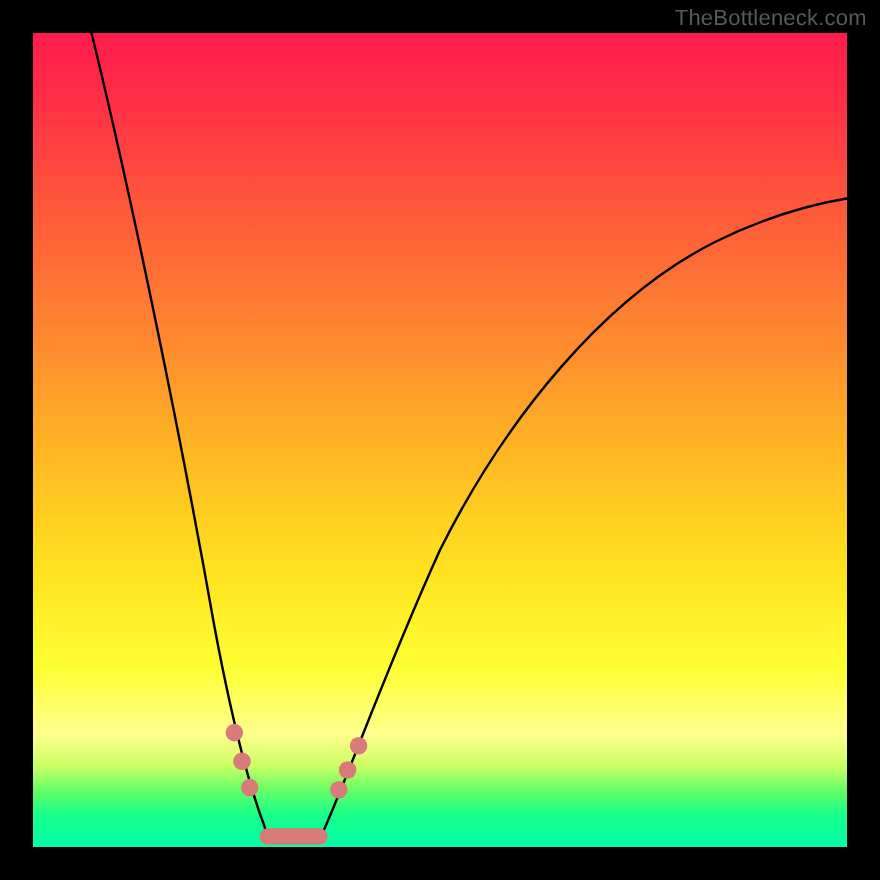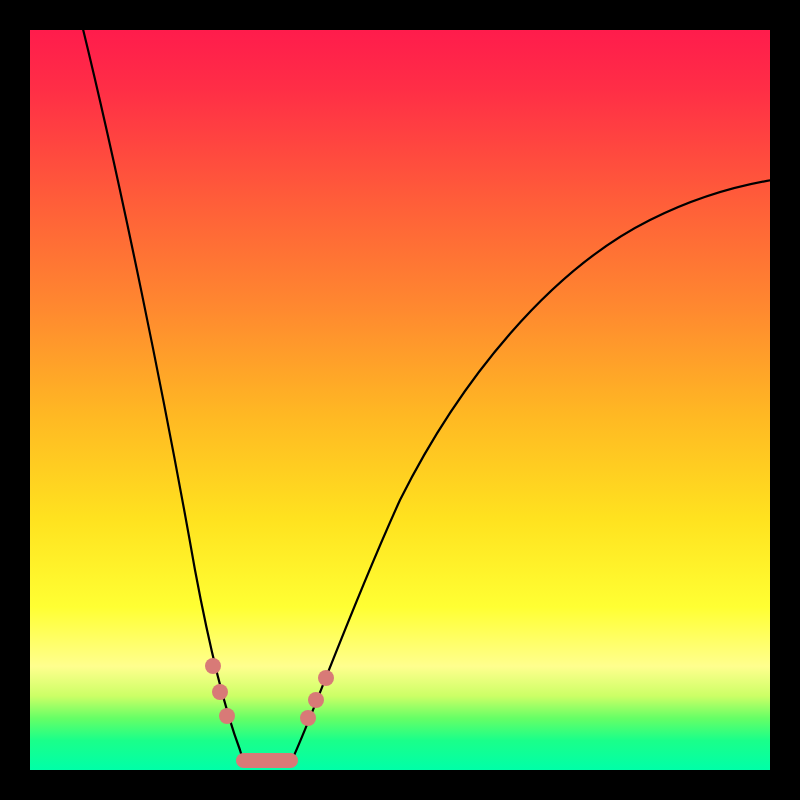--- a/index.html
+++ b/index.html
@@ -69,20 +69,21 @@
   }
   .pill {
     fill: #d87a77;
     stroke: none;
   }
 </style>
 </head>
 <body>
 
 <div class="frame">
+  <div class="watermark">TheBottleneck.com</div>
 
   <div class="plot">
     <svg class="curve" viewBox="0 0 740 740">
 
       <path d="M 52 -5
                C 90 150, 135 370, 165 540
                C 180 620, 195 680, 210 720
                L 213 730"></path>
 
       <path d="M 213 730

